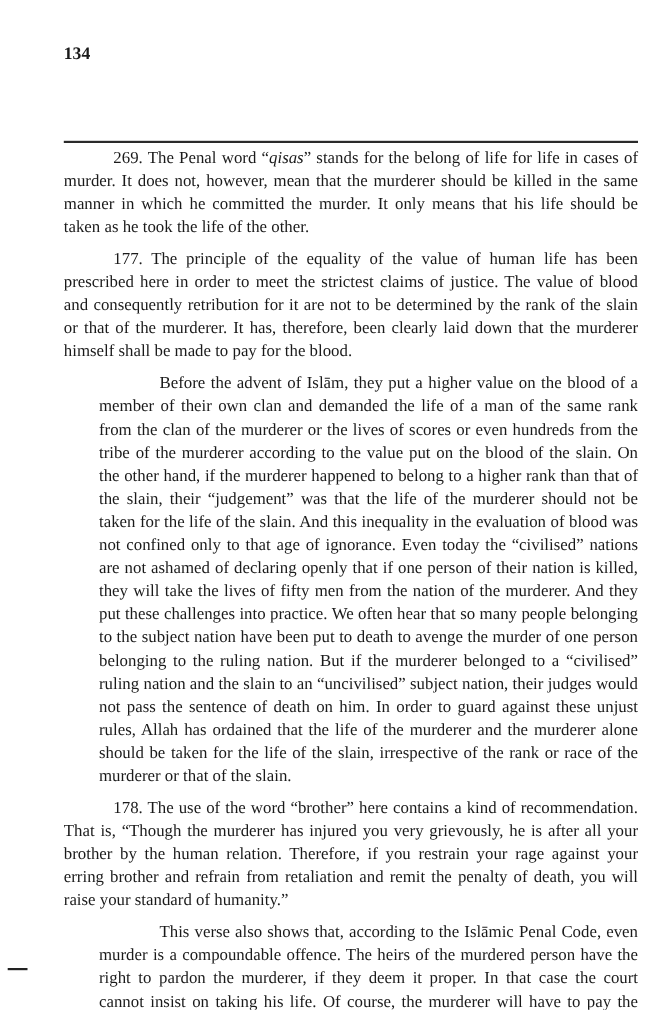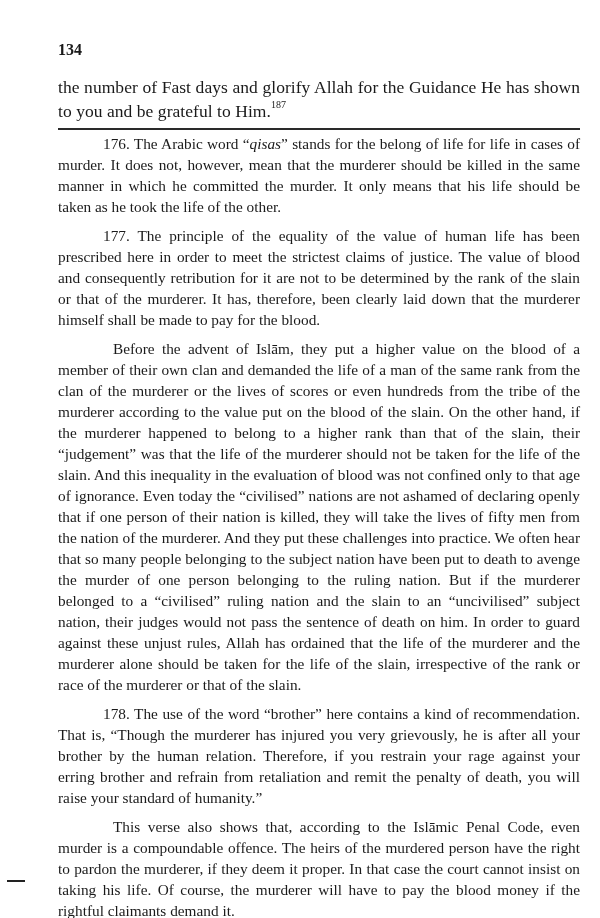--- a/index.html
+++ b/index.html
@@ -26,46 +26,43 @@
   .verse sup { font-size: 10px; vertical-align: 9px; line-height: 0; }
   .rule {
     position: absolute; left: 58px; top: 128px; width: 522px; height: 2px;
     background: #2a2a2a;
   }
   .notes {
     position: absolute; left: 58px; top: 133px; width: 522px;
     font-size: 15.3px; line-height: 21px; text-align: justify;
   }
   .note { margin: 0 0 8px 0; text-indent: 45px; }
-  .note.para { text-indent: 55px; }
+  .note.para { text-indent: 55px; margin-left: 32px; }
   .note .num { }
   .note em { font-style: italic; }
   .margin-mark {
     position: absolute; left: 7px; top: 880px; width: 18px; height: 2px;
     background: #222;
   }
 </style>
 </head>
 <body>
 
 <div class="page">
 
   <div class="running-head">
     <span class="page-number">134</span>
   </div>
 
-  <div class="verse">
-    <span>the number of Fast days and glorify Allah for the Guidance He has shown to you and be grateful to Him.</span><sup>187</sup>
-  </div>
 
   <div class="rule"></div>
 
   <div class="notes">
     <p class="note">
-      <span class="num">176.</span><span> The Arabic word “</span><em>qisas</em><span>” stands for the belong of life for life in cases of murder. It does not, however, mean that the murderer should be killed in the same manner in which he committed the murder. It only means that his life should be taken as he took the life of the other.</span>
+      <span class="num">269.</span><span> The Penal word “</span><em>qisas</em><span>” stands for the belong of life for life in cases of murder. It does not, however, mean that the murderer should be killed in the same manner in which he committed the murder. It only means that his life should be taken as he took the life of the other.</span>
     </p>
     <p class="note">
       <span class="num">177.</span><span> The principle of the equality of the value of human life has been prescribed here in order to meet the strictest claims of justice. The value of blood and consequently retribution for it are not to be determined by the rank of the slain or that of the murderer. It has, therefore, been clearly laid down that the murderer himself shall be made to pay for the blood.</span>
     </p>
     <p class="note para">
       <span>Before the advent of Islām, they put a higher value on the blood of a member of their own clan and demanded the life of a man of the same rank from the clan of the murderer or the lives of scores or even hundreds from the tribe of the murderer according to the value put on the blood of the slain. On the other hand, if the murderer happened to belong to a higher rank than that of the slain, their “judgement” was that the life of the murderer should not be taken for the life of the slain. And this inequality in the evaluation of blood was not confined only to that age of ignorance. Even today the “civilised” nations are not ashamed of declaring openly that if one person of their nation is killed, they will take the lives of fifty men from the nation of the murderer. And they put these challenges into practice. We often hear that so many people belonging to the subject nation have been put to death to avenge the murder of one person belonging to the ruling nation. But if the murderer belonged to a “civilised” ruling nation and the slain to an “uncivilised” subject nation, their judges would not pass the sentence of death on him. In order to guard against these unjust rules, Allah has ordained that the life of the murderer and the murderer alone should be taken for the life of the slain, irrespective of the rank or race of the murderer or that of the slain.</span>
     </p>
     <p class="note">
       <span class="num">178.</span><span> The use of the word “brother” here contains a kind of recommendation. That is, “Though the murderer has injured you very grievously, he is after all your brother by the human relation. Therefore, if you restrain your rage against your erring brother and refrain from retaliation and remit the penalty of death, you will raise your standard of humanity.”</span>
     </p>

